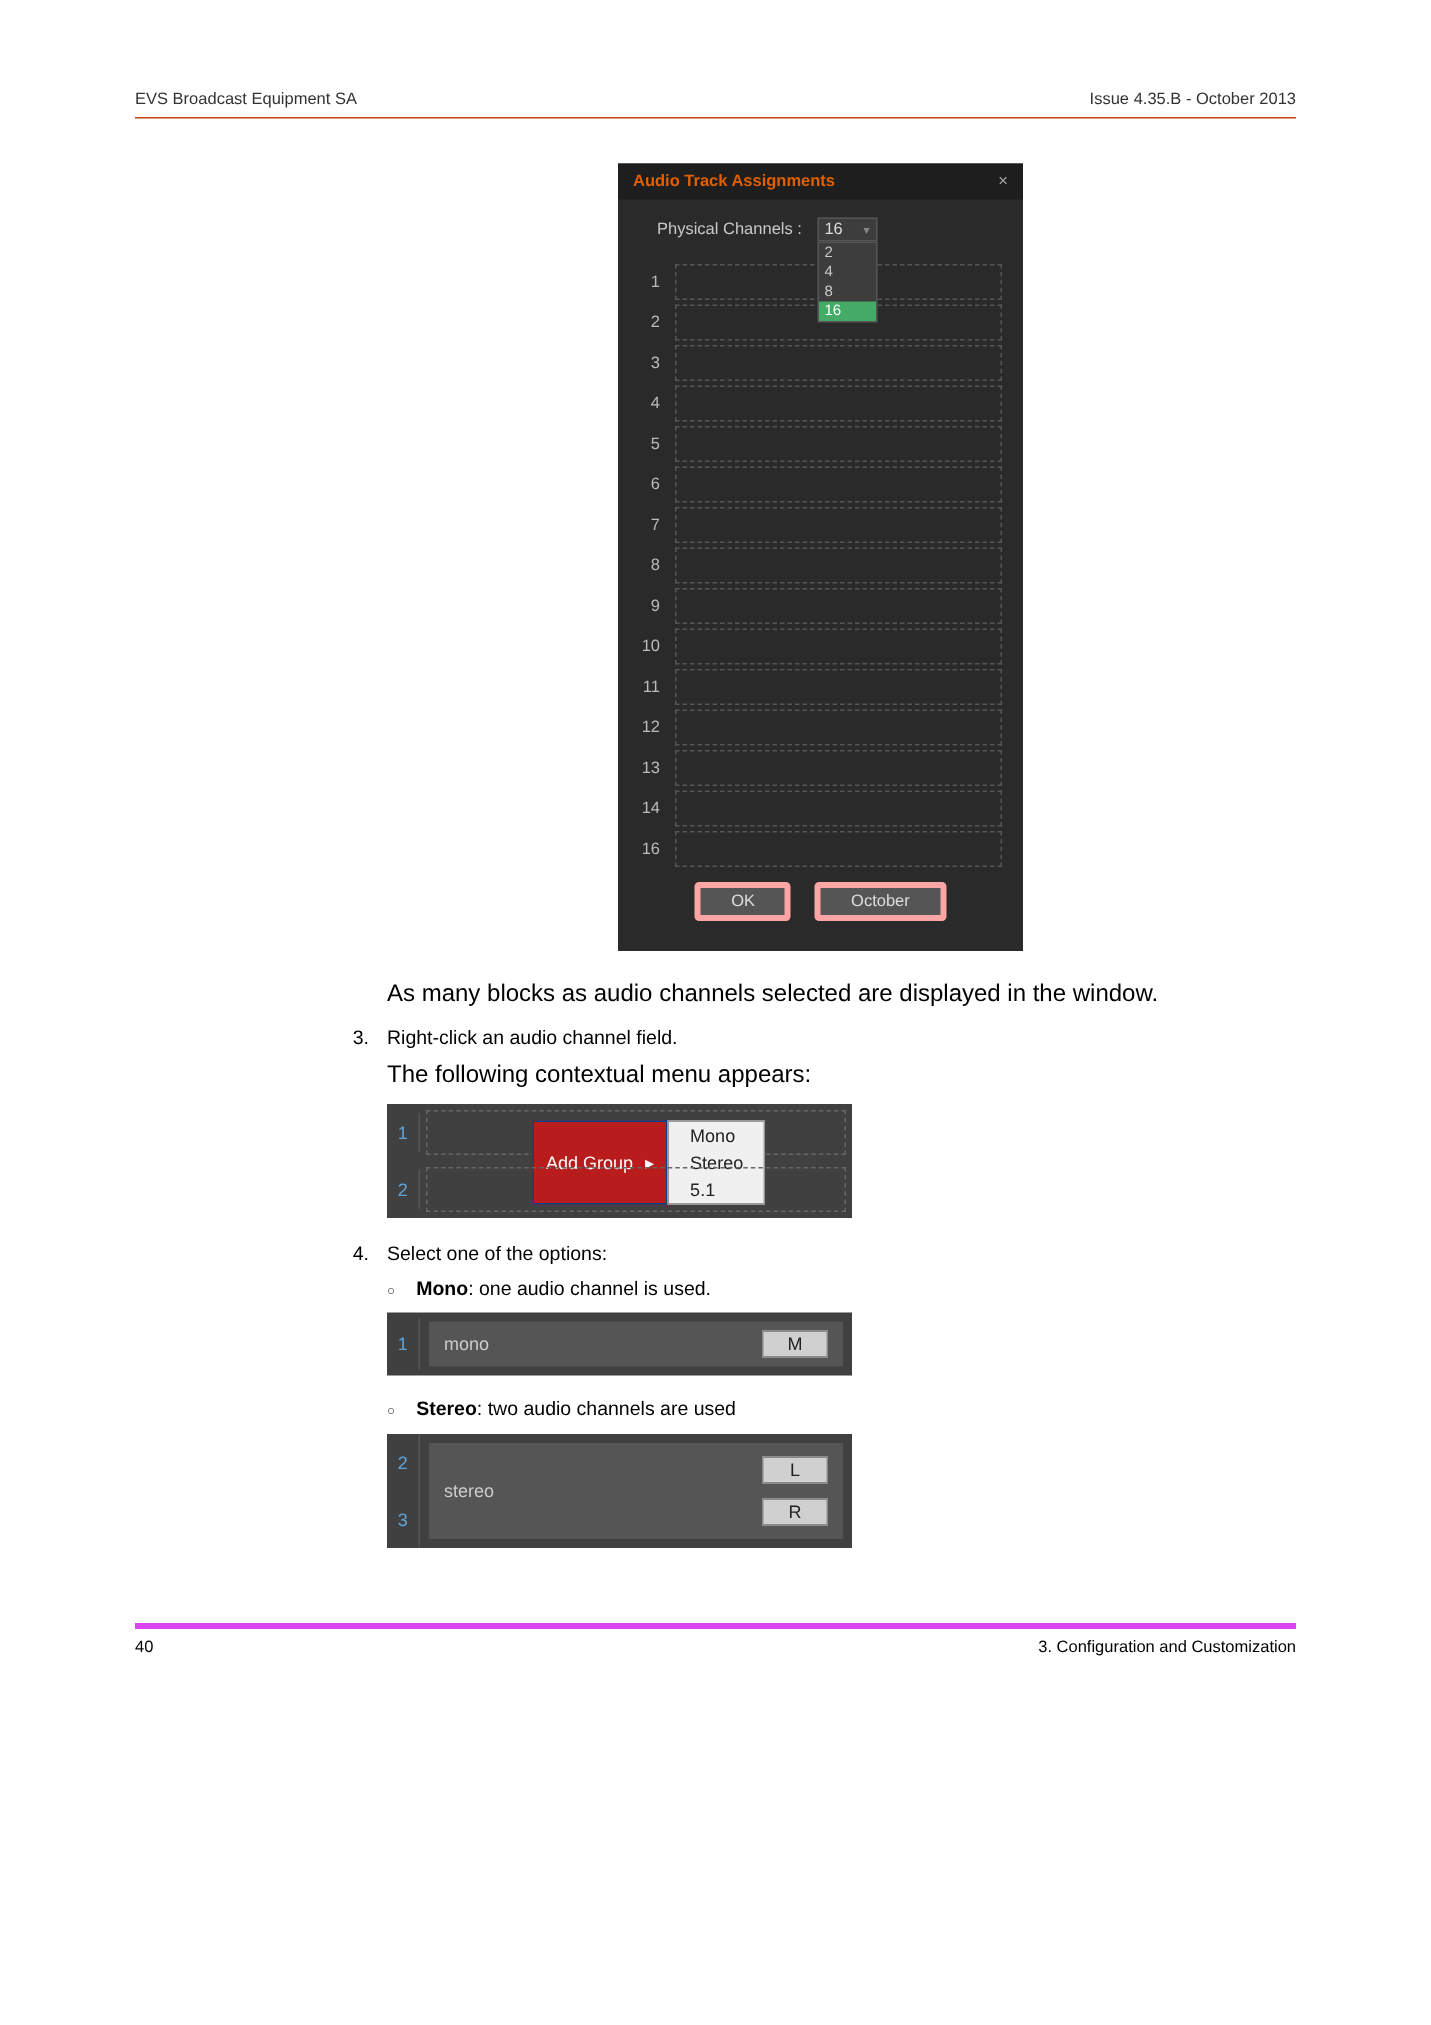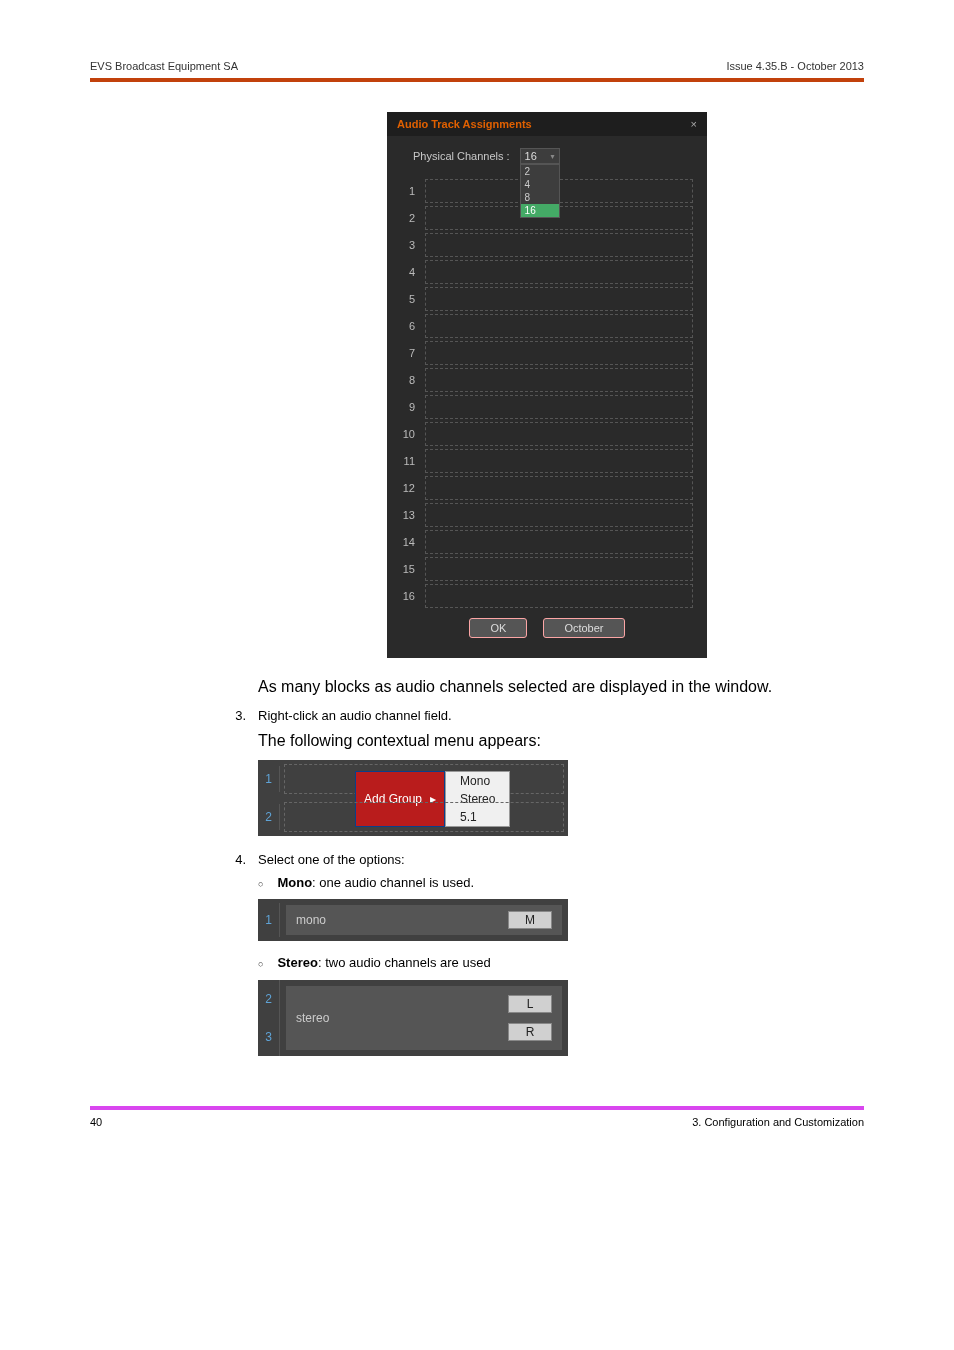--- a/index.html
+++ b/index.html
@@ -1,37 +1,37 @@
 <!DOCTYPE html>
 <html><head>
 <meta charset="utf-8">
 <style>
   * { margin: 0; padding: 0; box-sizing: border-box; }
   body { font-family: Arial, Helvetica, sans-serif; background: #fff; color: #000; width: 954px; }
   .page { padding: 60px 90px 40px 90px; }
-  .header-row { display: flex; justify-content: space-between; font-size: 11px; color: #333; padding-bottom: 6px; border-bottom: 4px solid #c2410c; margin-bottom: 30px; }
+  .header-row { display: flex; justify-content: space-between; font-size: 11px; color: #333; padding-bottom: 6px; border-bottom: 1px solid #c2410c; margin-bottom: 30px; }
   .content { margin-left: 140px; }
 
   
-  .ata-dialog { width: 320px; background: #2a2a2a; margin: 0 auto 20px auto; font-size: 11px; color: #c8c8c8; }
+  .ata-dialog { width: 270px; background: #2a2a2a; margin: 0 auto 20px auto; font-size: 11px; color: #c8c8c8; }
   .ata-title { background: #1e1e1e; color: #e06000; padding: 6px 10px; font-weight: bold; display: flex; justify-content: space-between; align-items: center; }
   .ata-title .x { color: #aaa; font-weight: normal; }
   .ata-body { padding: 12px 14px 10px 14px; }
   .phys-row { display: flex; align-items: center; gap: 10px; margin-bottom: 4px; margin-left: 12px; }
   .ata-select { position: relative; display: inline-block; }
   .ata-sel-btn { background: #3d3d3d; color: #ddd; border: 1px solid #555; width: 40px; padding: 1px 4px; font-size: 11px; display: flex; justify-content: space-between; align-items: center; }
   .ata-sel-btn .tri { font-size: 8px; color: #888; }
   .ata-dropdown { position: absolute; top: 16px; left: 0; background: #3d3d3d; border: 1px solid #555; width: 40px; z-index: 2; }
   .ata-dropdown div { padding: 1px 4px; color: #ccc; font-size: 10px; }
   .ata-dropdown div.sel { background: #4a6; color: #fff; }
   .ata-row { display: flex; align-items: center; margin-top: 3px; }
   .ata-num { width: 22px; text-align: right; padding-right: 8px; color: #bbb; }
   .ata-slot { flex: 1; height: 24px; border: 1px dashed #555; background: transparent; margin-left: 2px; }
   .ata-btnrow { display: flex; justify-content: center; gap: 16px; padding: 10px 0; }
-  .ata-btn { background: #555; color: #ddd; border: 1px solid #fca5a5; border-radius: 3px; padding: 3px 20px; font-size: 11px; }
+  .ata-btn { background: #555; color: #ddd; border: 4px solid #fca5a5; border-radius: 3px; padding: 3px 20px; font-size: 11px; }
 
   
   .step { display: flex; gap: 12px; margin-bottom: 6px; font-size: 13px; line-height: 1.5; }
   .step .num { width: 16px; text-align: right; }
   .step .txt { flex: 1; }
   .indent { margin-left: 28px; margin-bottom: 10px; font-size: 16px; }
 
   .bullet-row { display: flex; gap: 14px; margin-left: 28px; margin-bottom: 8px; font-size: 13px; align-items: baseline; }
   .bullet-row .circ { font-size: 9px; line-height: 1.6; color: #333; }
 
@@ -143,24 +143,20 @@
           </div>
         <div class="ata-row">
             <div class="ata-num">13</div>
             <div class="ata-slot"></div>
           </div>
         <div class="ata-row">
             <div class="ata-num">14</div>
             <div class="ata-slot"></div>
           </div>
         <div class="ata-row">
-            <div class="ata-num">15</div>
-            <div class="ata-slot"></div>
-          </div>
-        <div class="ata-row">
             <div class="ata-num">16</div>
             <div class="ata-slot"></div>
           </div>
         <div class="ata-btnrow">
           <div class="ata-btn">OK</div>
           <div class="ata-btn">October</div>
         </div>
       </div>
     </div>
 

